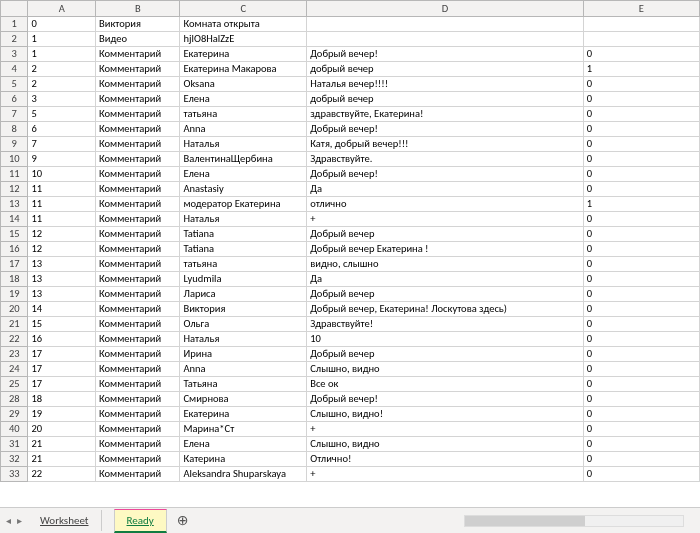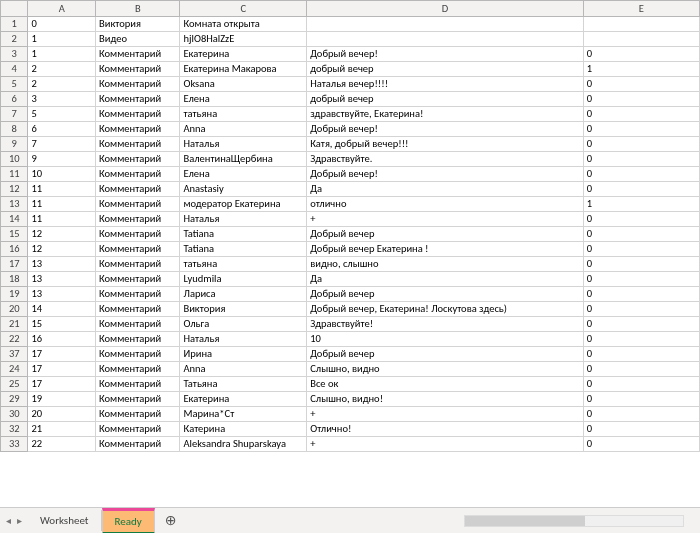--- a/index.html
+++ b/index.html
@@ -98,28 +98,30 @@
   color: #777;
 }
 .tabs .nav-btn span { font-size: 10px; padding: 0 2px; }
 
 .tab {
   padding: 4px 12px;
   background: #f3f2f1;
   border-right: 1px solid #ccc;
   color: #444;
   cursor: pointer;
+  text-decoration: underline;
 }
 .tab.active {
-  background: #fdba74;
-  border-top: 3px solid #ec4899;
+  background: #fef9c3;
+  border-top: 1px solid #ec4899;
   border-left: 1px solid #ccc;
   border-bottom: 2px solid #107c41;
   color: #107c41;
   font-weight: 500;
+  margin-left: 12px;
 }
 .addtab {
   padding: 2px 10px;
   color: #555;
   font-size: 14px;
   cursor: pointer;
 }
 
 .scroll-h {
   position: absolute;
@@ -337,21 +339,21 @@
         </tr>
         <tr>
           <td class="rowhdr">22</td>
           <td class="num">16</td>
           <td>Комментарий</td>
           <td>Наталья</td>
           <td>10</td>
           <td class="num">0</td>
         </tr>
         <tr>
-          <td class="rowhdr">37</td>
+          <td class="rowhdr">23</td>
           <td class="num">17</td>
           <td>Комментарий</td>
           <td>Ирина</td>
           <td>Добрый вечер</td>
           <td class="num">0</td>
         </tr>
         <tr>
           <td class="rowhdr">24</td>
           <td class="num">17</td>
           <td>Комментарий</td>
@@ -361,33 +363,49 @@
         </tr>
         <tr>
           <td class="rowhdr">25</td>
           <td class="num">17</td>
           <td>Комментарий</td>
           <td>Татьяна</td>
           <td>Все ок</td>
           <td class="num">0</td>
         </tr>
         <tr>
+          <td class="rowhdr">28</td>
+          <td class="num">18</td>
+          <td>Комментарий</td>
+          <td>Смирнова</td>
+          <td>Добрый вечер!</td>
+          <td class="num">0</td>
+        </tr>
+        <tr>
           <td class="rowhdr">29</td>
           <td class="num">19</td>
           <td>Комментарий</td>
           <td>Екатерина</td>
           <td>Слышно, видно!</td>
           <td class="num">0</td>
         </tr>
         <tr>
-          <td class="rowhdr">30</td>
+          <td class="rowhdr">40</td>
           <td class="num">20</td>
           <td>Комментарий</td>
           <td>Марина*Ст</td>
           <td>+</td>
+          <td class="num">0</td>
+        </tr>
+        <tr>
+          <td class="rowhdr">31</td>
+          <td class="num">21</td>
+          <td>Комментарий</td>
+          <td>Елена</td>
+          <td>Слышно, видно</td>
           <td class="num">0</td>
         </tr>
         <tr>
           <td class="rowhdr">32</td>
           <td class="num">21</td>
           <td>Комментарий</td>
           <td>Катерина</td>
           <td>Отлично!</td>
           <td class="num">0</td>
         </tr>

